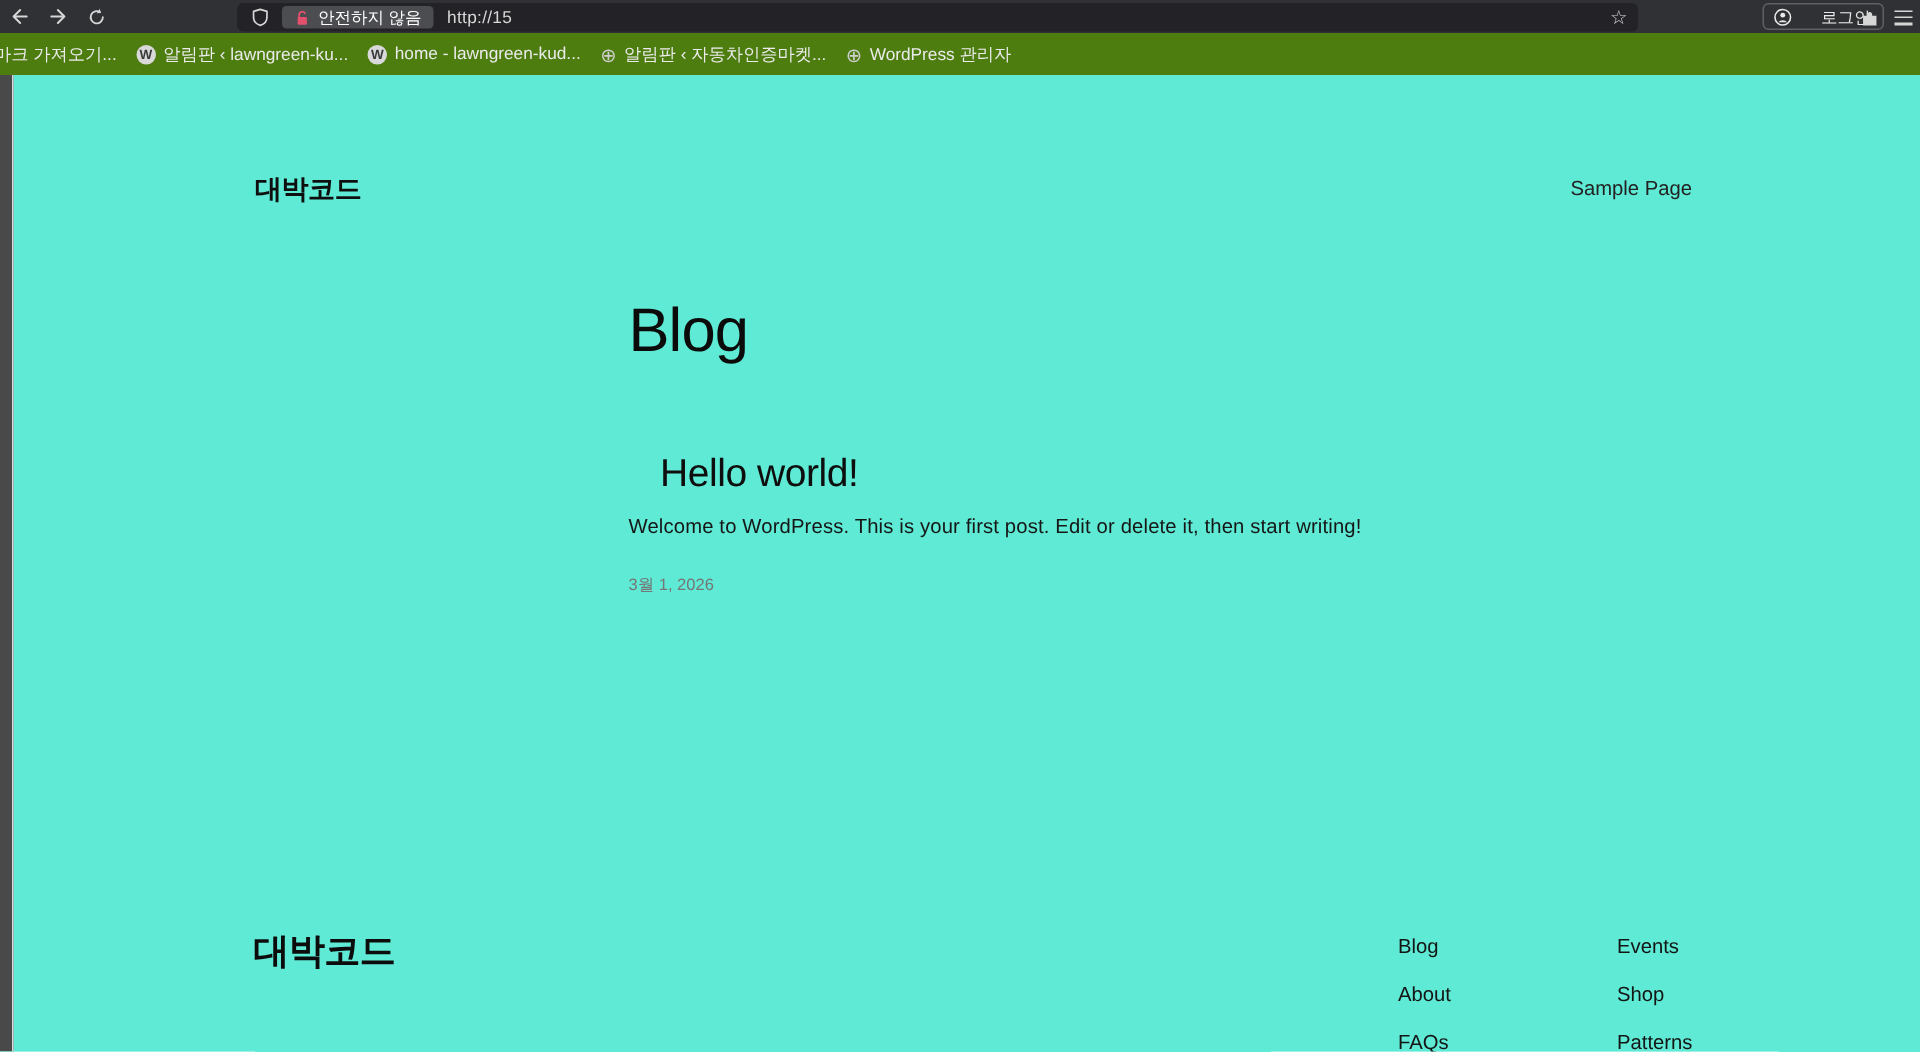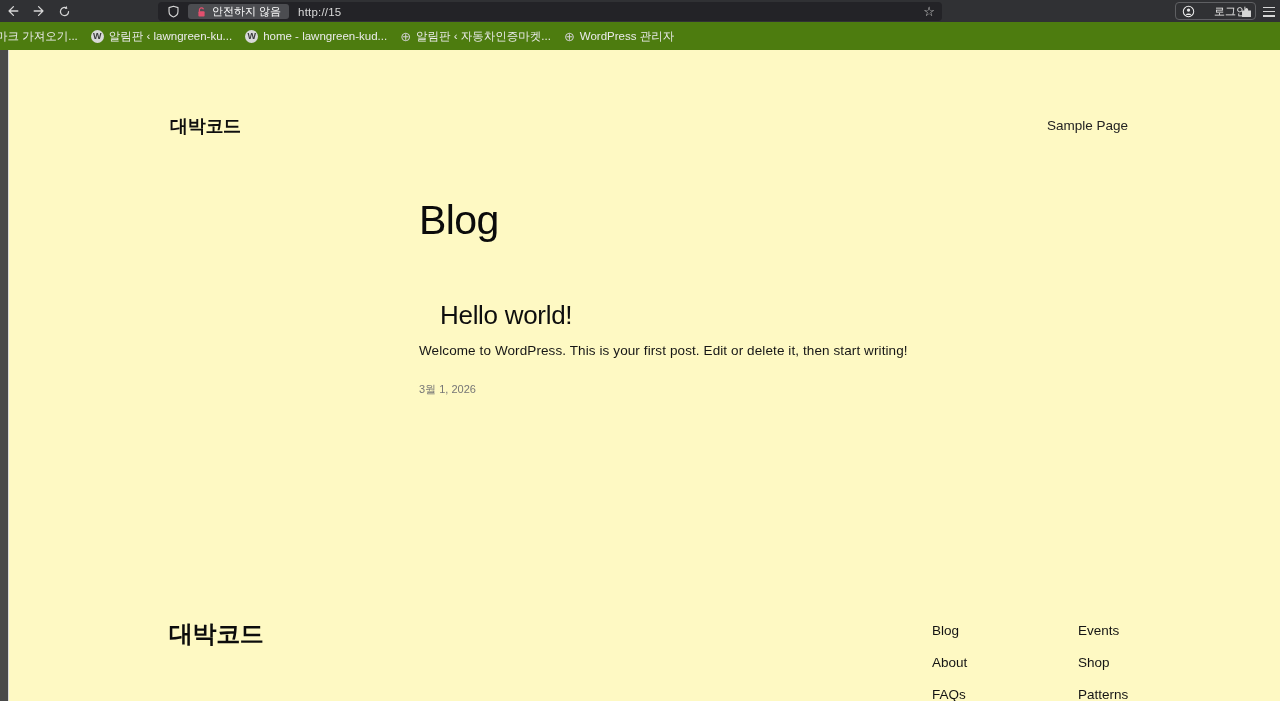--- a/index.html
+++ b/index.html
@@ -8,21 +8,21 @@
 
   
   .toolbar { position:relative; height:22px; background:#303134; }
   .tbtn { position:absolute; top:3px; width:16px; height:16px; display:flex;
           align-items:center; justify-content:center; color:#d6d6d6; }
   .tbtn svg { display:block; }
   .btn-back { left:5px; }
   .btn-forward { left:31px; }
   .btn-reload { left:56px; }
 
-  .urlbar { position:absolute; left:158px; top:2px; width:784px; height:19px;
+  .urlbar { position:absolute; left:158px; top:2px; width:934px; height:19px;
             background:#232327; border-radius:4px; display:flex; align-items:center; }
   .shield { margin-left:9px; display:flex; }
   .sec-badge { margin-left:8px; height:15px; background:#4c4d51; border-radius:3px;
                display:flex; align-items:center; gap:5px; padding:0 8px;
                font-size:11px; color:#ffffff; white-space:nowrap; }
   .url-text { margin-left:9px; font-size:11.5px; color:#d9d9d9; letter-spacing:0.2px; }
   .star { position:absolute; right:7px; top:1px; font-size:13px; color:#d6d6d6; line-height:17px; }
 
   .login-btn { position:absolute; left:1175px; top:2px; height:18px; padding:0 8px 0 6px;
                border:1px solid #5f6063; border-radius:4px; display:flex; align-items:center;
@@ -36,21 +36,21 @@
                padding-left:0; overflow:hidden; }
   .bm { display:flex; align-items:center; gap:5px; margin-right:13px;
         font-size:11.5px; color:#ebebeb; white-space:nowrap; }
   .bm:first-child { margin-left:-4px; }
   .wp-ic { width:13px; height:13px; border-radius:50%; background:#d9d9d9; color:#3a3a3c;
            font-size:9px; font-weight:bold; display:flex; align-items:center;
            justify-content:center; line-height:1; }
   .globe-ic { font-size:13px; color:#cfcfcf; line-height:13px; }
 
   
-  .page { position:relative; height:651px; background:#fef9c3; color:#101010; }
+  .page { position:relative; height:651px; background:#5eead4; color:#101010; }
   .edge-strip { position:absolute; left:0; top:0; width:9px; height:100%;
                 background:#494949; border-right:1px solid #d9d9d9; }
 
   .site-title { position:absolute; left:170px; top:64px; font-size:18px; font-weight:700;
                 letter-spacing:-0.3px; color:#0f0f0f; }
   .top-nav { position:absolute; top:68px; right:152px; font-size:13.5px; color:#222; }
 
   .page-title { position:absolute; left:419px; top:147px; font-size:41px; font-weight:500;
                 letter-spacing:-0.6px; color:#0b0b0b; }
   .post-title { position:absolute; left:440px; top:250px; font-size:26px; font-weight:500;

